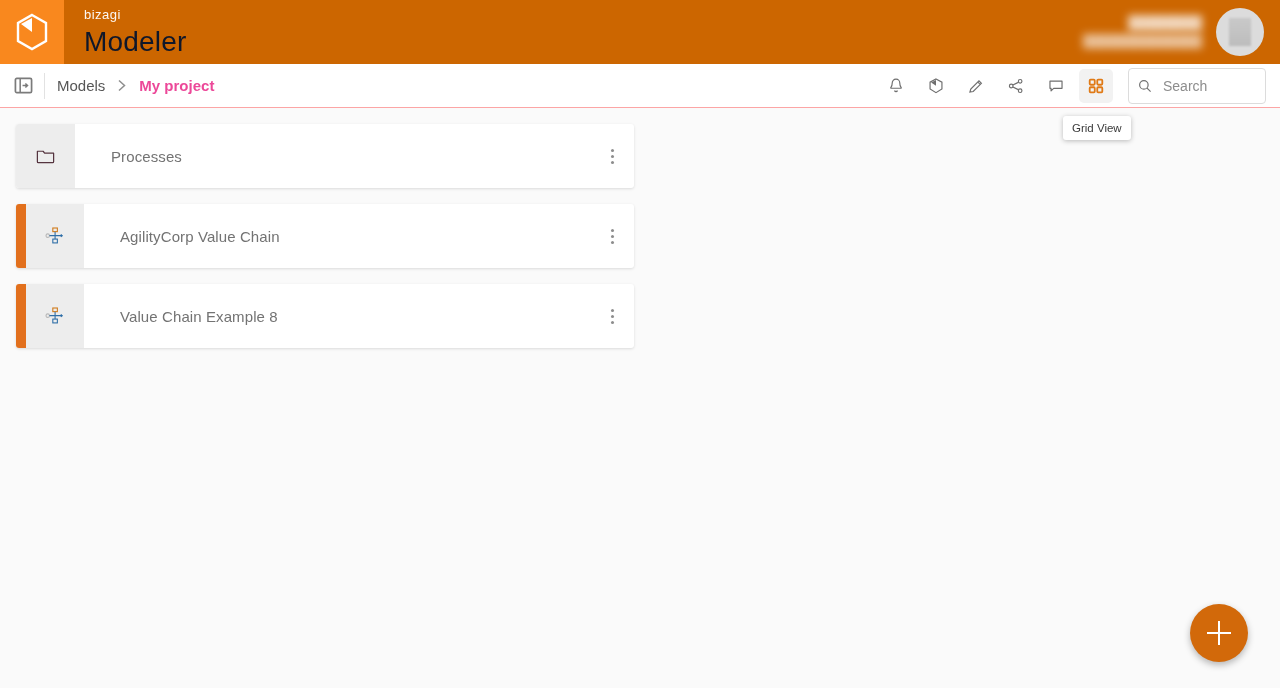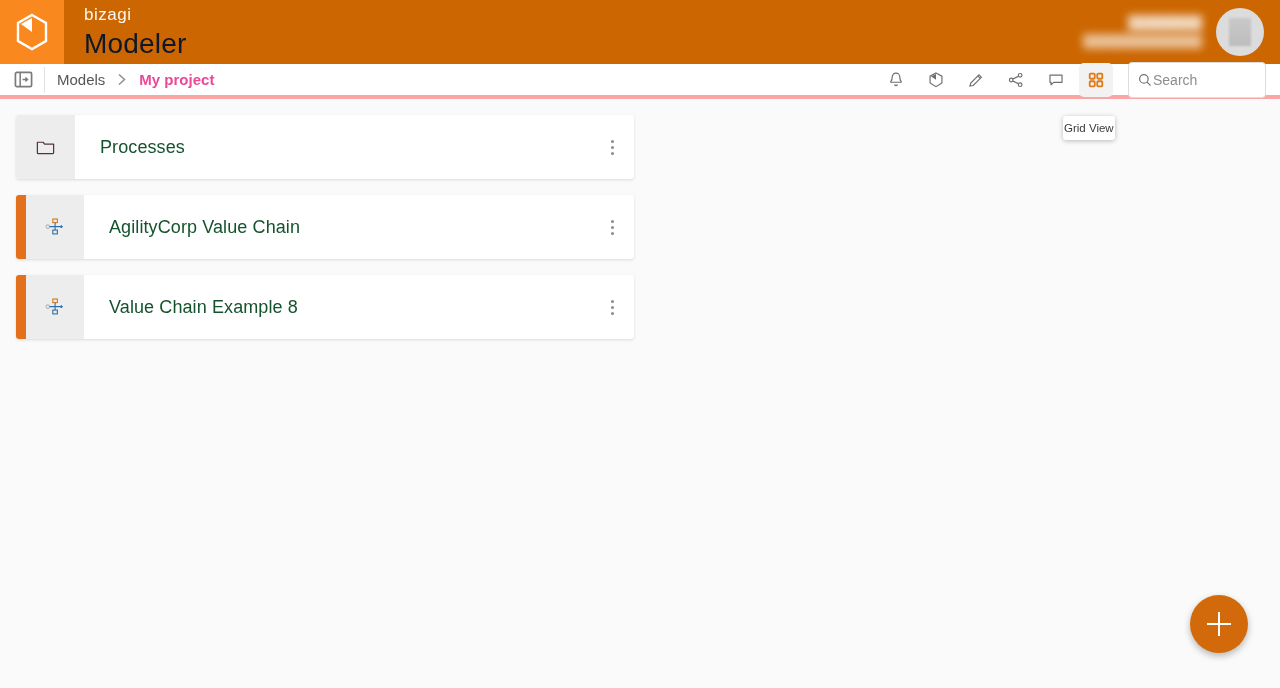--- a/index.html
+++ b/index.html
@@ -23,21 +23,21 @@
     background: #f9881e;
     display: flex; align-items: center; justify-content: center;
     flex: 0 0 64px;
   }
   .brand {
     margin-left: 20px;
     line-height: 1;
     color: #ffffff;
   }
   .brand-small {
-    font-size: 17px;
+    font-size: 13px;
     letter-spacing: .5px;
     color: #ffffff;
     display: block;
     margin-bottom: 7px;
     opacity: .95;
   }
   .brand-main {
     font-size: 28px;
     font-weight: 400;
     color: #0f172a;
@@ -71,23 +71,23 @@
     display: flex; align-items: center; justify-content: center;
   }
   .avatar-inner {
     width: 22px; height: 28px;
     background: linear-gradient(180deg,#c9c9c9,#bdbdbd);
     filter: blur(1px);
   }
 
   
   .toolbar {
-    height: 35px;
+    height: 44px;
     background: #ffffff;
-    border-bottom: 4px solid #fca5a5;
+    border-bottom: 1px solid #fca5a5;
     display: flex;
     align-items: center;
     padding: 0 14px 0 6px;
     position: relative;
   }
   .panel-toggle {
     width: 34px; height: 34px;
     display: flex; align-items: center; justify-content: center;
     cursor: pointer;
   }
@@ -131,32 +131,33 @@
     padding: 0 8px;
     background: #fff;
     width: 138px;
   }
   .search-box svg { flex: 0 0 auto; color: #707070; }
   .search-input {
     border: none; outline: none;
     font-family: "Liberation Sans", sans-serif;
     font-size: 14px;
     color: #333;
+    margin-left: 10px;
     width: 100%;
     background: transparent;
   }
   .search-input::placeholder { color: #8d8d8d; }
 
   .tooltip {
     position: absolute;
     top: 52px; left: 1063px;
     background: #ffffff;
     border-radius: 3px;
     box-shadow: 0 1px 5px rgba(0,0,0,.26);
-    padding: 6px 1px;
+    padding: 6px 9px;
     font-size: 11.5px;
     color: #3a3a3a;
     white-space: nowrap;
     z-index: 30;
   }
 
   
   .content {
     position: relative;
     height: calc(688px - 112px);
@@ -188,23 +189,23 @@
     width: 58px;
     flex: 0 0 58px;
     background: #ededed;
     display: flex; align-items: center; justify-content: center;
     color: #5b5b5b;
   }
   .card-iconbox.folder { width: 59px; flex: 0 0 59px; background: #ededed; }
   .card-title {
     flex: 1 1 auto;
     display: flex; align-items: center;
-    padding-left: 25px;
-    font-size: 18px;
-    color: #14532d;
+    padding-left: 36px;
+    font-size: 15px;
+    color: #737373;
     letter-spacing: .1px;
   }
   .card-menu {
     width: 44px;
     flex: 0 0 44px;
     display: flex; align-items: center; justify-content: center;
     color: #8a8a8a;
     cursor: pointer;
   }
   .dots { display: flex; flex-direction: column; align-items: center; gap: 3px; }

